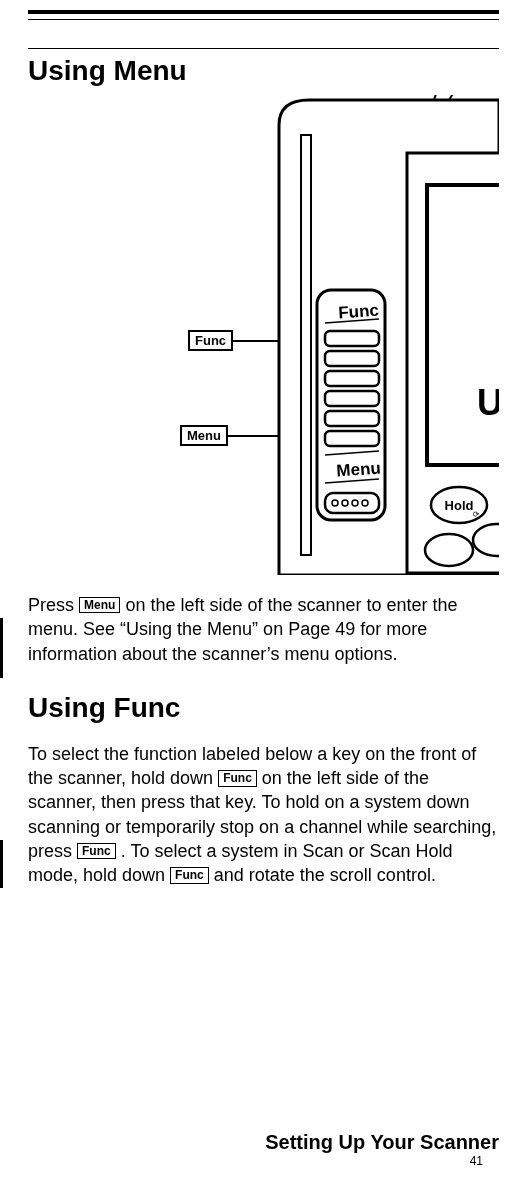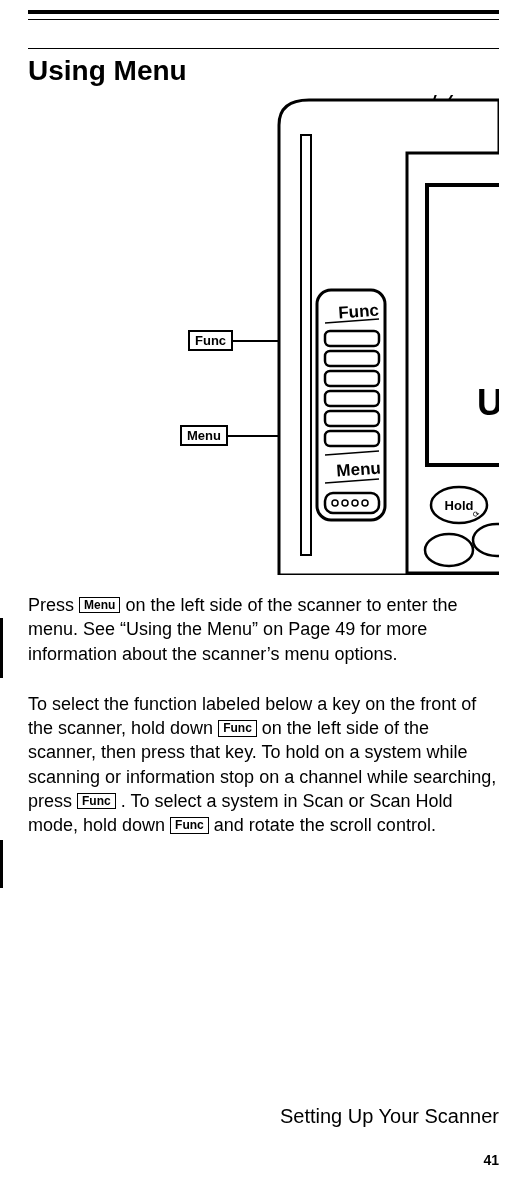--- a/index.html
+++ b/index.html
@@ -70,32 +70,31 @@
     line-height: 1.2;
   }
   .change-bar {
     position: absolute;
     left: 0;
     width: 3px;
     background: #000;
   }
   .footer-section {
     position: absolute;
-    bottom: 52px;
+    bottom: 26px;
     right: 28px;
-    font-weight: normal;
+    font-weight: bold;
     font-size: 20px;
     text-align: right;
   }
   .page-num {
     position: absolute;
     bottom: 12px;
-    right: 28px;
-    font-size: 14px;
-    font-weight: bold;
+    right: 44px;
+    font-size: 12px;
   }
   .sec2 { margin-top: 26px; }
 
   
   .svg-ill { width: 260px; height: 480px; }
 </style>
 </head>
 <body>
 
 <div class="top-divider"></div>
@@ -169,24 +168,25 @@
 <div class="change-bar" style="top:618px; height:60px;"></div>
 <div class="change-bar" style="top:840px; height:48px;"></div>
 
 <p class="body-text">
   <span>Press </span>
   <span class="key-label">Menu</span>
   <span> on the left side of the scanner to enter the menu. See “Using the Menu” on Page 49 for more information about the scanner’s menu options.</span>
 </p>
 
 <div class="sec2">
+  <h2>Using Func</h2>
   <p class="body-text">
     <span>To select the function labeled below a key on the front of the scanner, hold down </span>
     <span class="key-label">Func</span>
-    <span> on the left side of the scanner, then press that key. To hold on a system while scanning or information stop on a channel while searching, press </span>
+    <span> on the left side of the scanner, then press that key. To hold on a system down scanning or temporarily stop on a channel while searching, press </span>
     <span class="key-label">Func</span>
     <span>. To select a system in Scan or Scan Hold mode, hold down </span>
     <span class="key-label">Func</span>
     <span> and rotate the scroll control.</span>
   </p>
 </div>
 
 <div class="footer-section">Setting Up Your Scanner</div>
 <div class="page-num">41</div>
 

